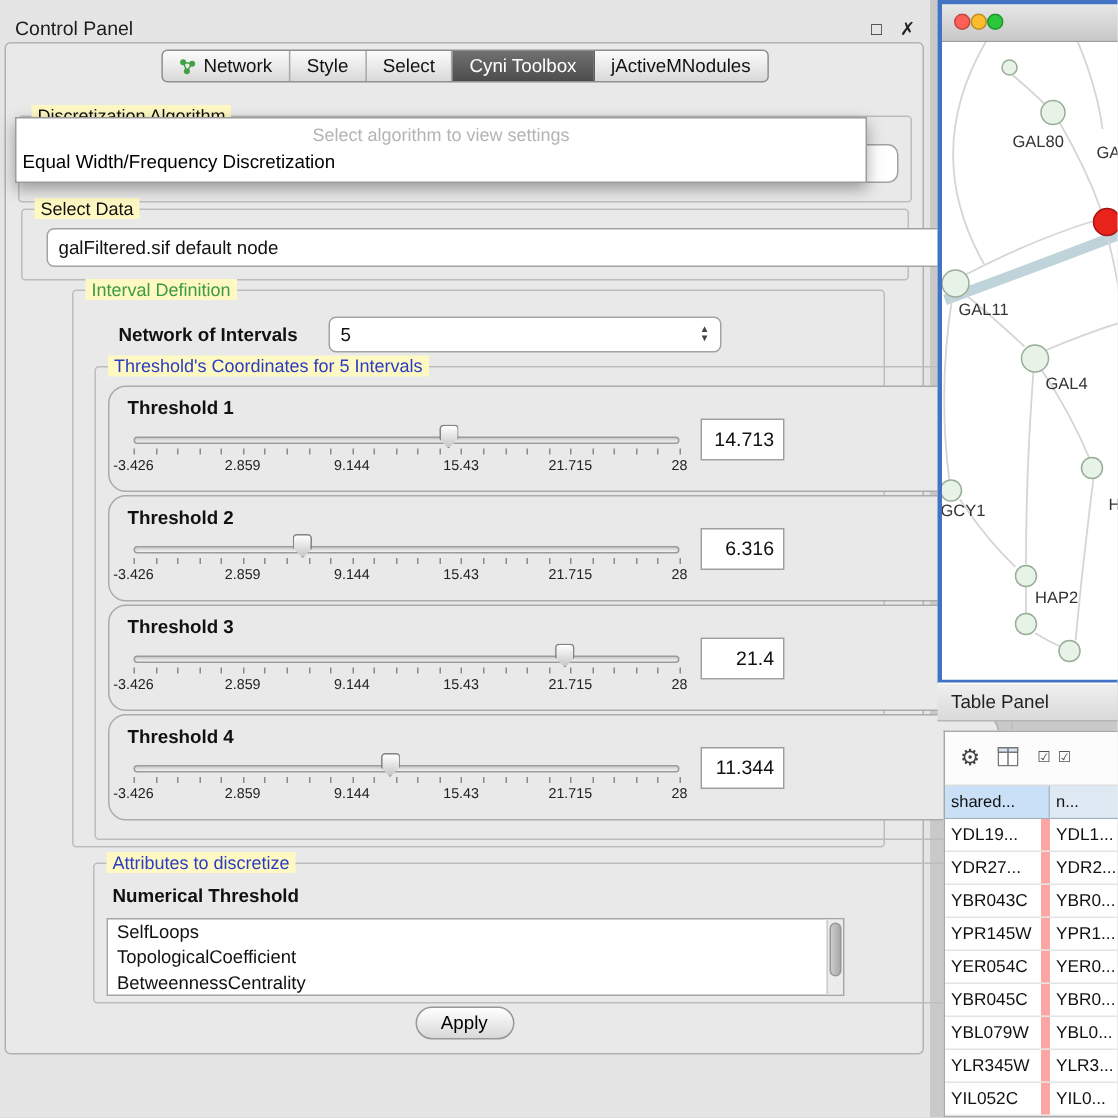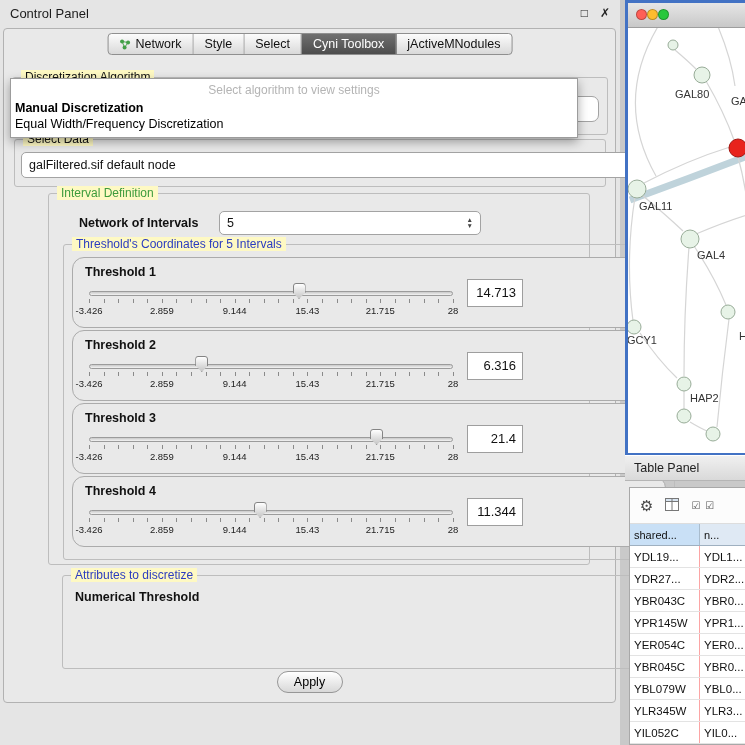--- a/index.html
+++ b/index.html
@@ -2,21 +2,21 @@
 <html><head>
 <meta charset="utf-8">
 <style>
   *{margin:0;padding:0;box-sizing:border-box}
   html,body{overflow:hidden}
   body{width:745px;height:745px;position:relative;background:#c9c9c9;
        font-family:"Liberation Sans","DejaVu Sans",sans-serif;color:#111;font-size:13px}
 
   
   #cp{position:absolute;left:0;top:0;width:620px;height:745px;background:#e5e5e5}
-  #cp-titlebar{height:26px;display:flex;align-items:center;padding:0 10px;font-size:13px;color:#1c1c1c}
+  #cp-titlebar{height:26px;display:flex;align-items:flex-end;padding:0 10px;font-size:13px;color:#1c1c1c}
   #cp-titlebar .win-icons{margin-left:auto;display:flex;gap:12px;font-size:12px;color:#222}
   #cp-titlebar .close{font-weight:bold}
   #cp-body{position:absolute;left:3px;top:28px;width:613px;height:675px;border:1px solid #b2b2b2;border-radius:4px;background:#e9e9e9}
 
   
   .tabstrip{position:absolute;display:flex;height:22px;border:1px solid #8f8f8f;border-radius:4px;overflow:hidden;
             background:linear-gradient(#fcfcfc,#d9d9d9);z-index:5;white-space:nowrap}
   #top-tabs{top:33px;left:50%;transform:translateX(-50%)}
   #bottom-tabs{top:704px;left:50%;transform:translateX(-50%)}
   .tab{display:flex;align-items:center;gap:5px;padding:0 11px;font-size:12.5px;border-right:1px solid #a8a8a8;cursor:default}
@@ -32,21 +32,21 @@
   
   .combo{position:absolute;background:#fff;border:1px solid #a3a3a3;border-radius:5px;font-size:12.5px;
          display:flex;align-items:center;padding:0 7px;overflow:hidden}
   .combo .stepper{margin-left:auto;display:flex;flex-direction:column;align-items:center;line-height:1;color:#444}
   .combo .stepper span{font-size:6.5px;height:6px}
 
   #algo-group{left:8px;top:48px;width:596px;height:58px}
   #algo-combo{left:8px;top:18px;right:8px;height:26px;border-radius:7px}
 
   #td-group{left:10px;top:110px;width:592px;height:48px}
-  #td-combo{left:6px;top:12px;width:621px;height:26px}
+  #td-combo{left:16px;top:12px;width:621px;height:26px}
 
   #int-group{left:44px;top:164px;width:542px;height:372px}
   #ni-label{position:absolute;left:30px;top:22px;font-weight:bold;font-size:12.5px}
   #ni-combo{left:170px;top:17px;width:262px;height:24px}
 
   #thr-group{left:14px;top:50px;width:612px;height:316px}
   #tblocks{position:absolute;left:8px;top:12px;right:8px}
   .tblock{position:relative;height:71px;border:1px solid #ababab;border-radius:12px;margin-bottom:2px;background:#e9e9e9}
   .tlab{position:absolute;left:12px;top:7px;font-weight:bold;font-size:12.5px}
   .track{position:absolute;left:16px;top:33px;width:364px;height:5px;background:linear-gradient(#c9c9c9,#f3f3f3);
@@ -96,21 +96,21 @@
   #tbl-win{position:absolute;left:629px;top:487px;width:120px;height:258px;background:#fff;border:1px solid #a8a8a8;border-right:none}
   #tbl-toolbar{height:36px;display:flex;align-items:center;gap:12px;padding-left:10px;border-bottom:1px solid #ddd;background:#fcfcfc}
   .ticon{font-size:15px;color:#444;line-height:1}
   .ticon.checks{font-size:10px;color:#555;letter-spacing:1px}
   #tbl-header{display:flex;height:22px;font-size:11px;border-bottom:1px solid #9fb0c0}
   .hc{padding:5px 4px 0;overflow:hidden;white-space:nowrap}
   .hc0{width:70px;background:#c9e0f6;border-right:1px solid #a9bccd}
   .hc1{flex:1;background:#dfe9f4}
   .trow{display:flex;height:22px;font-size:11.5px;border-bottom:1px solid #e3e3e3}
   .tcell{padding:5px 4px 0;white-space:nowrap;overflow:hidden}
-  .c0{width:70px;border-right:1px solid #fca5a5}
+  .c0{width:70px;border-right:6px solid #fca5a5}
   .c1{flex:1}
 </style>
 </head>
 <body>
 
 <div id="cp">
   <div id="cp-titlebar">
     <span>Control Panel</span>
     <span class="win-icons">
       <span>□</span>
@@ -318,20 +318,28 @@
               <div class="thumb" style="left:180.6px"></div>
               <div class="tval">11.344</div>
             </div>
           </div>
       </div>
     </div>
 
     <div class="group" id="attr-group">
       <span class="glabel blue">Attributes to discretize</span>
       <div class="attr-title">Numerical Threshold</div>
+      <div id="attr-list">
+        <div id="attr-sb">
+            <i></i>
+          </div>
+      <div class="attr-item">SelfLoops</div>
+          <div class="attr-item">TopologicalCoefficient</div>
+          <div class="attr-item">BetweennessCentrality</div>
+        </div>
     </div>
 
     <button id="apply-btn">Apply</button>
   </div>
 
   <div class="tabstrip" id="top-tabs">
       <div class="tab">
         <svg width="11" height="11" viewBox="0 0 11 11">
           <path d="M2.5 2.5 L8.5 3.5 L5 8.5 Z" fill="none" stroke="#43a047" stroke-width="0.9"></path>
           <circle cx="2.5" cy="2.5" r="2" fill="#43a047"></circle>
@@ -349,21 +357,20 @@
       <div class="tab sel">
         <span>Cyni Toolbox</span>
       </div>
       <div class="tab">
         <span>jActiveMNodules</span>
       </div>
     </div>
 
   <div id="algo-popup">
     <div class="hint">Select algorithm to view settings</div>
-    <div class="opt first">Manual Discretization</div>
     <div class="opt">Equal Width/Frequency Discretization</div>
   </div>
 </div>
 
 <div id="net-win">
   <div id="net-titlebar">
     <span id="lights"><span class="tl" style="background: rgb(255, 95, 87);"></span><span class="tl" style="background: rgb(253, 188, 46);"></span><span class="tl" style="background: rgb(40, 199, 60);"></span></span>
   </div>
   <div id="net-canvas">
     <svg id="net-svg" width="120" height="425" viewBox="0 0 120 425">

